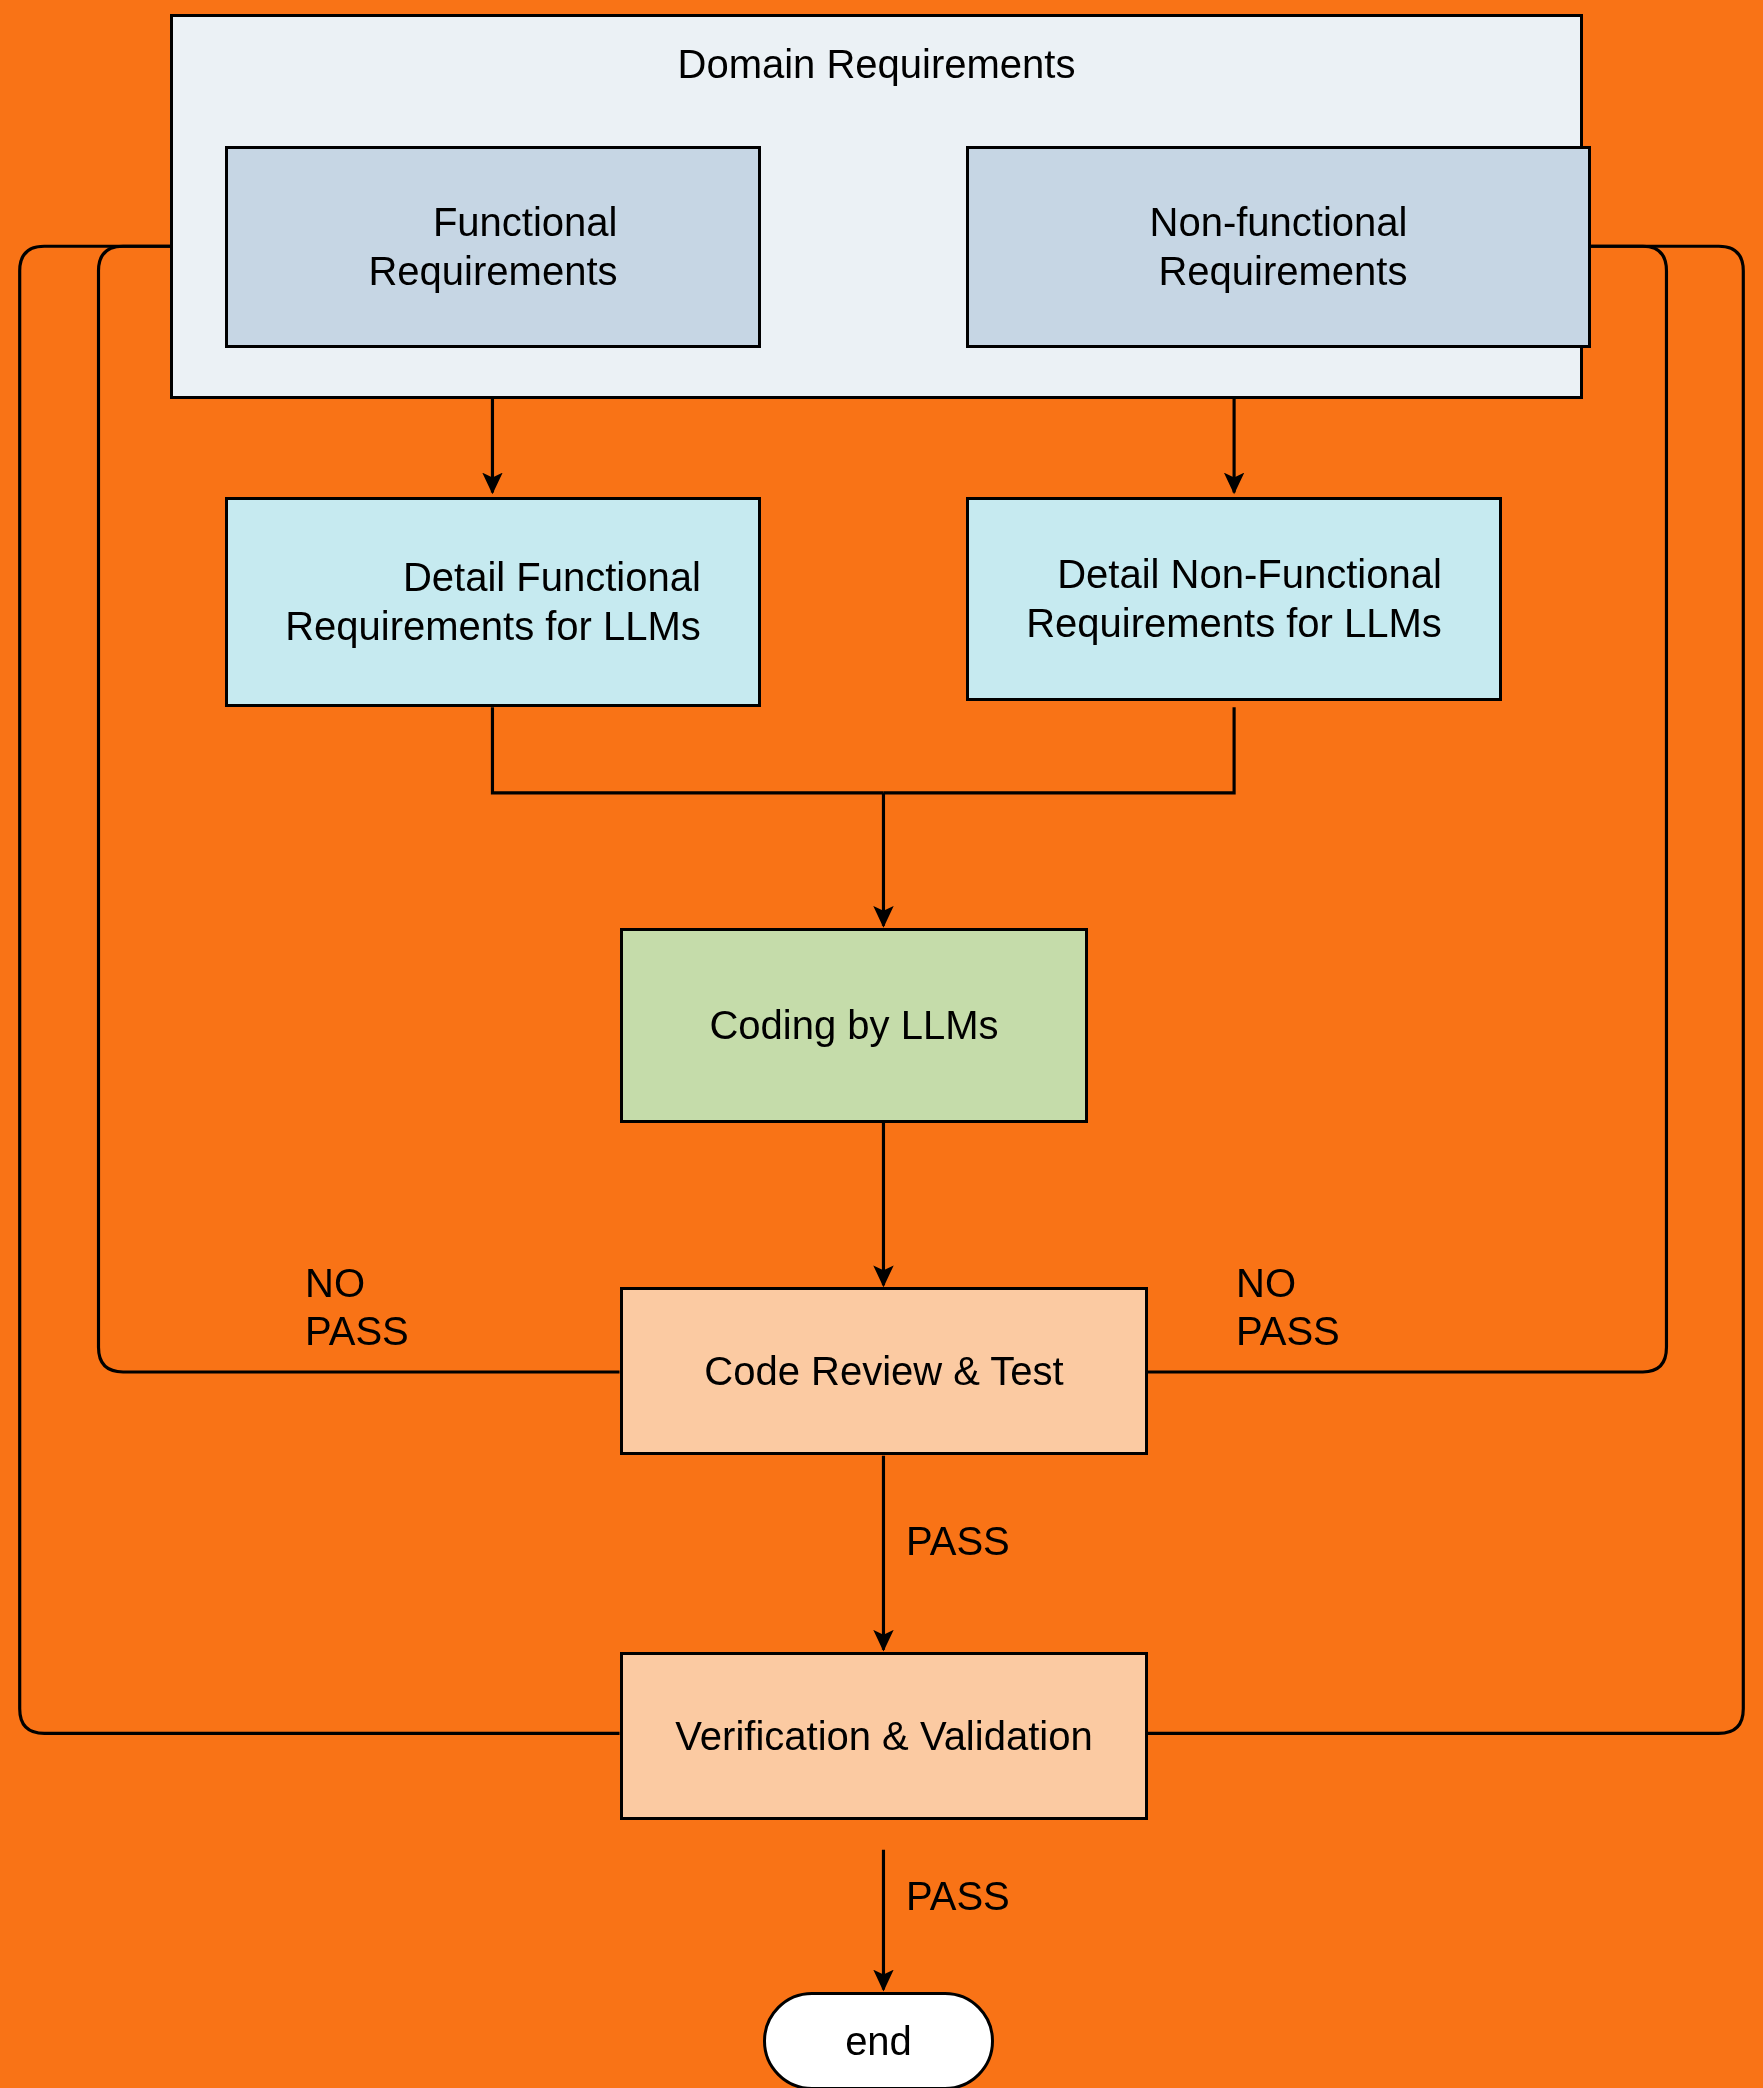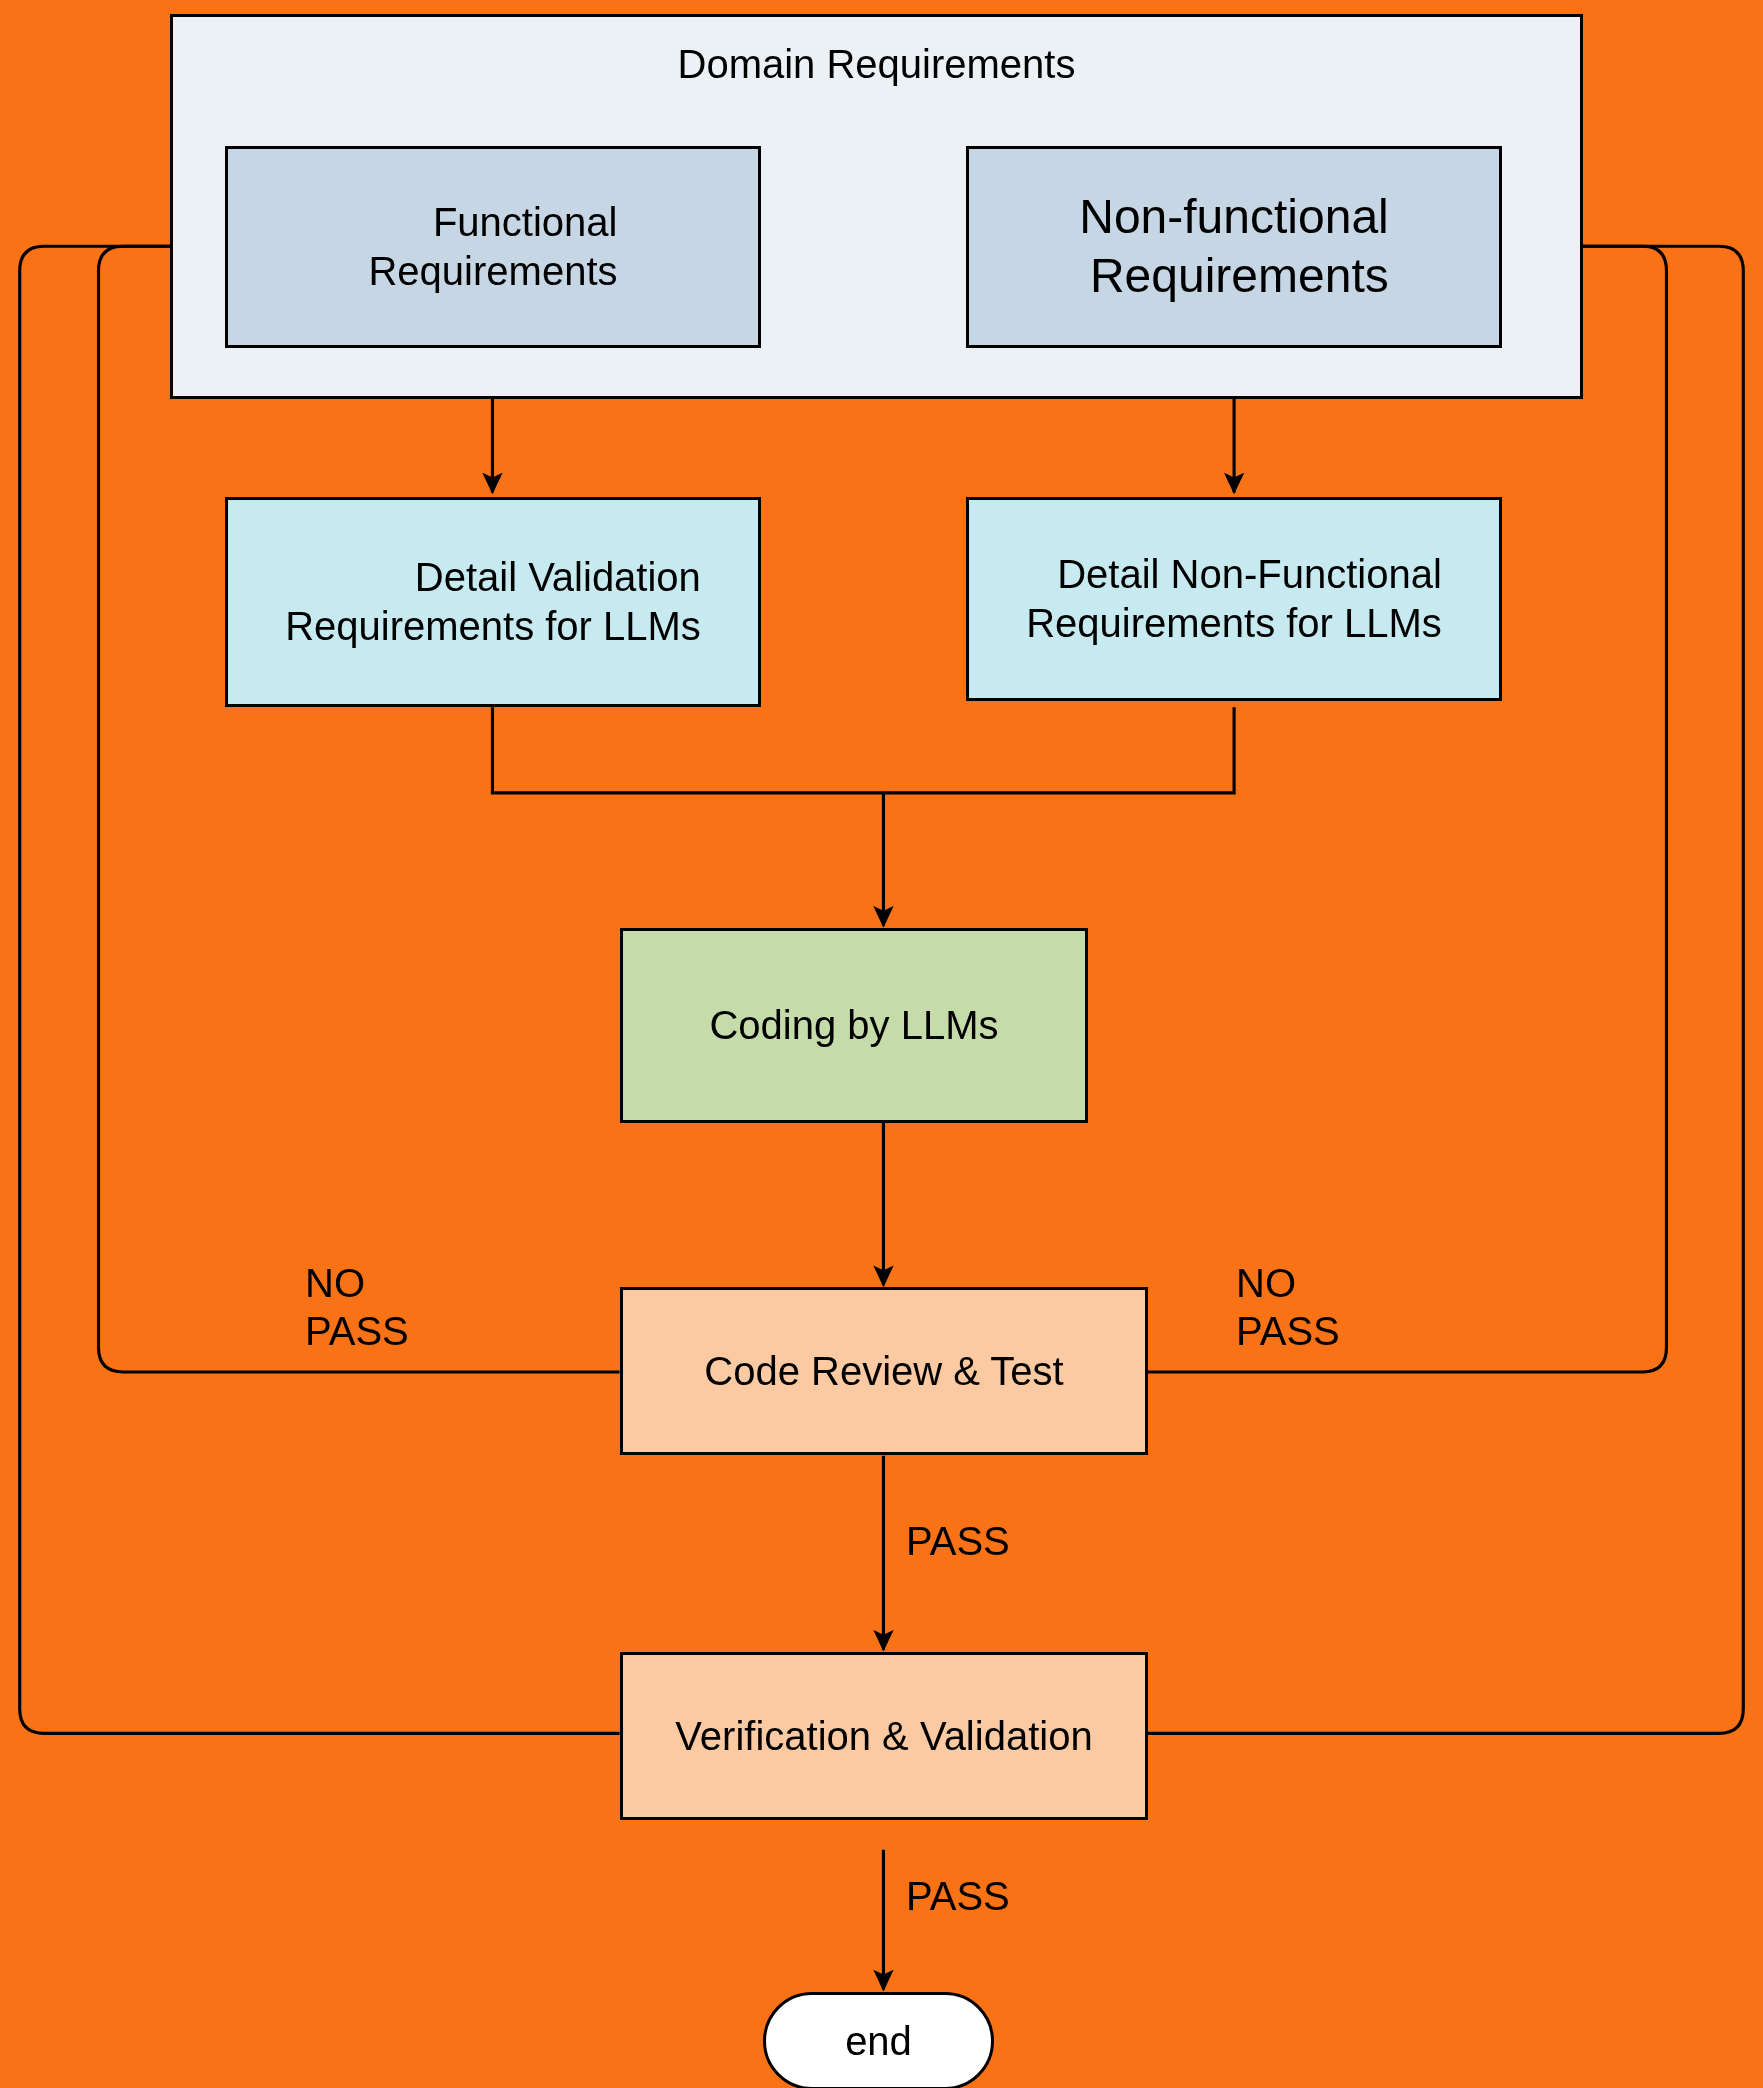--- a/index.html
+++ b/index.html
@@ -108,24 +108,24 @@
     </g>
   </svg>
 
   <div class="group-box" style="left:170px; top:13.8px; width:1413px; height:385px; background:#ebf1f5;">
     <div class="group-title" style="top:25.6px; font-size:40px;">Domain Requirements</div>
   </div>
 
   <div class="node" style="left:225px; top:146px; width:536px; height:202px; background:#c6d6e4; font-size:40px;">Functional
 Requirements</div>
 
-  <div class="node" style="left:966px; top:146px; width:536px; height:202px; background:#c6d6e4; font-size:48px;">Non-functional
+  <div class="node" style="left:966px; top:146px; width:625px; height:202px; background:#c6d6e4; font-size:40px;">Non-functional
 Requirements</div>
 
-  <div class="node" style="left:225px; top:497px; width:536px; height:210px; background:#c6eaf0; font-size:40px;">Detail Validation
+  <div class="node" style="left:225px; top:497px; width:536px; height:210px; background:#c6eaf0; font-size:40px;">Detail Functional
 Requirements for LLMs</div>
 
   <div class="node" style="left:966px; top:497px; width:536px; height:204px; background:#c6eaf0; font-size:40px;">Detail Non-Functional
 Requirements for LLMs</div>
 
   <div class="node" style="left:620px; top:928px; width:468px; height:195px; background:#c5dcaa; font-size:40px;">Coding by LLMs</div>
 
   <div class="node" style="left:620px; top:1652px; width:528px; height:168px; background:#fbcaa2; font-size:40px;">Verification &amp; Validation</div>
 
   <div class="node" style="left:620px; top:1287px; width:528px; height:168px; background:#fbcaa2; font-size:40px;">Code Review &amp; Test</div>

